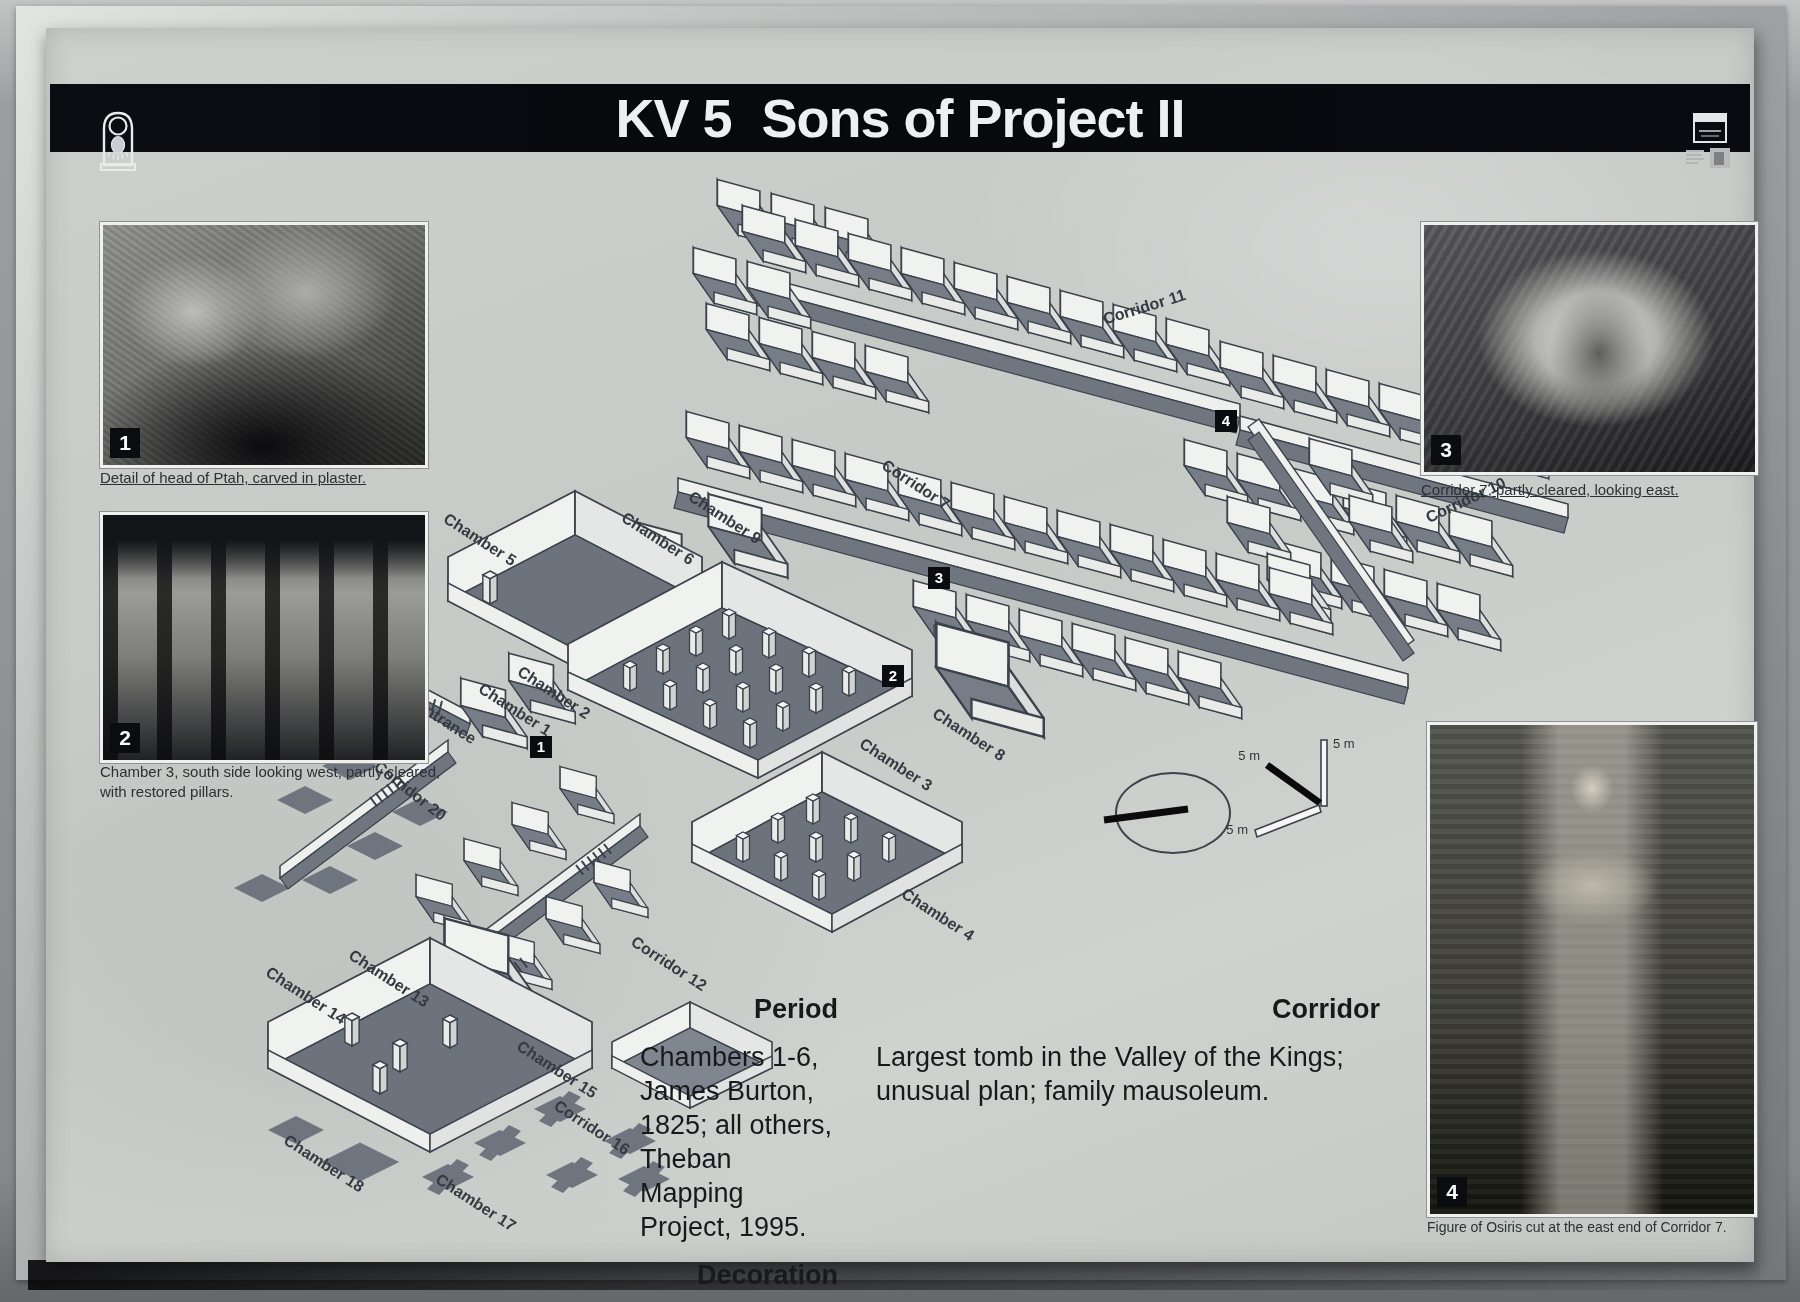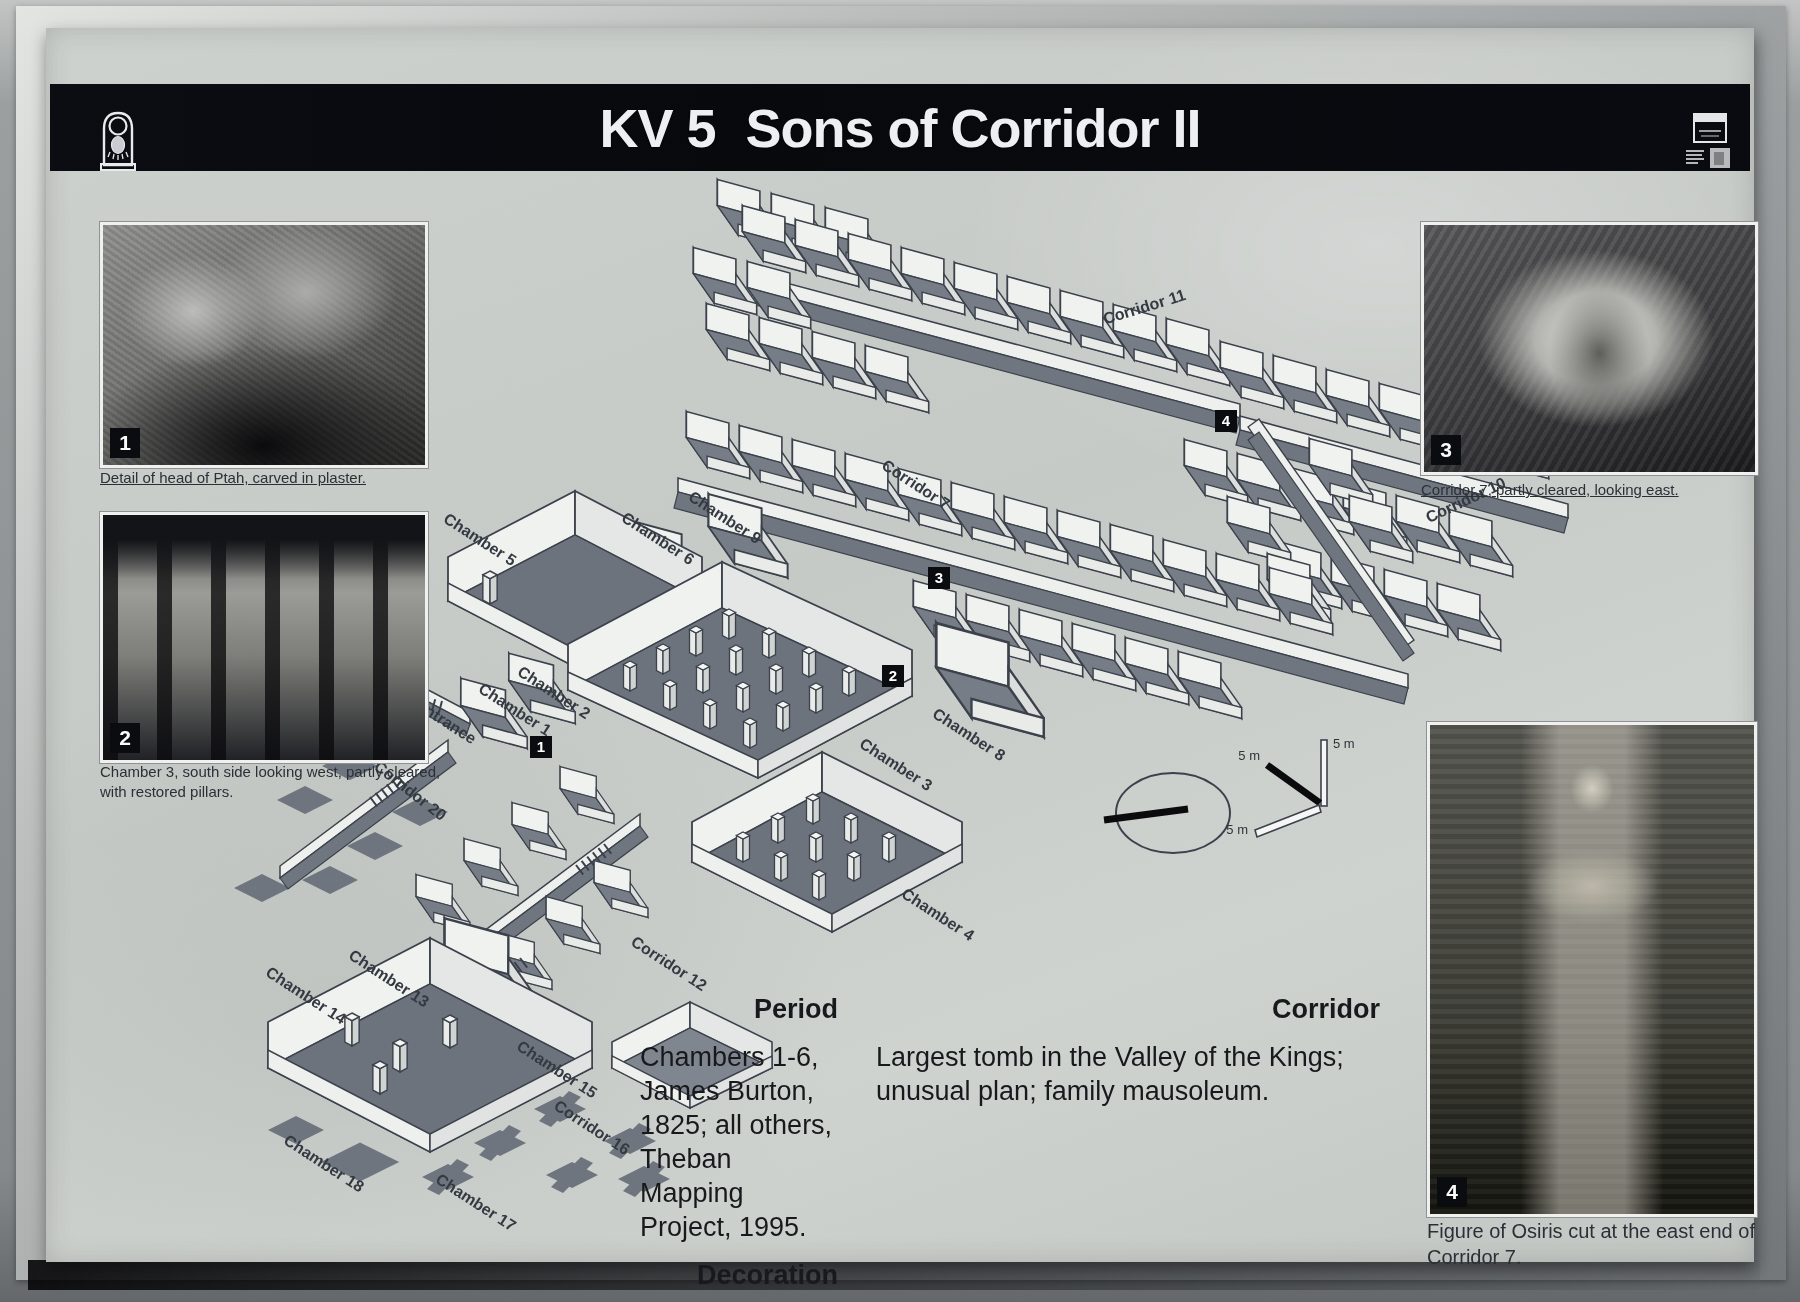--- a/index.html
+++ b/index.html
@@ -13,21 +13,21 @@
     box-shadow:0 2px 6px rgba(0,0,0,.35);}
   .frame-shadow{position:absolute;left:28px;right:40px;bottom:12px;height:30px;
     background:linear-gradient(90deg,rgba(6,6,8,.9),rgba(28,30,32,.55) 55%,rgba(96,99,101,.25));}
   .sign{position:absolute;left:46px;top:28px;right:46px;bottom:40px;
     background:
       radial-gradient(600px 360px at 78% 18%,rgba(255,255,255,.22),rgba(255,255,255,0) 70%),
       radial-gradient(700px 500px at 18% 80%,rgba(160,166,160,.25),rgba(160,166,160,0) 70%),
       linear-gradient(160deg,#cdd1ce,#c6cac7 45%,#cfd3d0 72%,#c3c7c4);
     box-shadow:inset 0 0 26px rgba(40,44,46,.18), 2px 8px 16px rgba(8,8,10,.5);}
   
-  .header-bar{position:absolute;left:50px;top:84px;width:1700px;height:87px;
+  .header-bar{position:absolute;left:50px;top:84px;width:1700px;height:68px;
     background:linear-gradient(90deg,#0c0d13,#08090d 40%,#0a0b10);
     display:flex;align-items:center;justify-content:center;}
   .title{display:flex;gap:30px;align-items:baseline;color:#edeff3;
     font-size:54px;font-weight:bold;letter-spacing:-1px;
     text-shadow:0 1px 2px rgba(0,0,0,.8);}
   .logo-left{position:absolute;left:48px;top:24px;}
   .logo-right{position:absolute;right:8px;top:26px;}
   
   .photo{position:absolute;border:3px solid #f0f1ef;box-shadow:0 0 0 1px #8e9294;}
   .photo .img{position:absolute;inset:0;}
@@ -87,21 +87,21 @@
         <line x1="12" y1="44" x2="10" y2="49"></line>
           <line x1="16" y1="46" x2="15" y2="51"></line>
         <line x1="20" y1="47" x2="20" y2="52"></line>
           <line x1="24" y1="46" x2="25" y2="51"></line>
         <line x1="28" y1="44" x2="30" y2="49"></line>
       </g>
       <rect x="3" y="56" width="34" height="6" fill="none" stroke="#e9eaec" stroke-width="2"></rect>
     </svg>
     <div class="title">
       <span>KV 5</span>
-      <span>Sons of Corridor II</span>
+      <span>Sons of Project II</span>
     </div>
     <svg class="logo-right" width="60" height="62" viewBox="0 0 60 62">
       <rect x="12" y="4" width="32" height="28" fill="none" stroke="#e4e6e8" stroke-width="2"></rect>
       <rect x="12" y="4" width="32" height="8" fill="#e4e6e8"></rect>
       <line x1="17" y1="21" x2="39" y2="21" stroke="#9a9da2" stroke-width="2"></line>
       <line x1="19" y1="26" x2="37" y2="26" stroke="#85888d" stroke-width="1.5"></line>
       <g fill="#b3b5b9">
         <rect x="4" y="40" width="18" height="2"></rect>
           <rect x="4" y="44" width="16" height="2"></rect>
         <rect x="4" y="48" width="18" height="2"></rect>
@@ -431,21 +431,21 @@
   <div class="photo" style="left:1421px;top:222px;width:331px;height:247px;">
     <div class="img img-corridor"></div>
     <div class="badge">3</div>
   </div>
   <div class="caption" style="left:1421px;top:480px;width:340px;text-decoration:underline;">Corridor 7, partly cleared, looking east.</div>
 
   <div class="photo" style="left:1427px;top:722px;width:324px;height:489px;">
     <div class="img img-osiris"></div>
     <div class="badge">4</div>
   </div>
-  <div class="caption" style="left:1427px;top:1218px;width:350px;font-size:20px;">Figure of Osiris cut at the east end of Corridor 7.</div>
+  <div class="caption" style="left:1427px;top:1218px;width:350px;font-size:14px;">Figure of Osiris cut at the east end of Corridor 7.</div>
 
   <div class="info-block">
     <div class="info-label">Period</div>
     <div class="info-label">Corridor</div>
     <div class="info-value">Chambers 1-6, James Burton, 1825; all others, Theban Mapping Project, 1995.</div>
     <div class="info-value">Largest tomb in the Valley of the Kings; unusual plan; family mausoleum.</div>
     <div class="info-label">Decoration</div>
   </div>
 </div>
 

